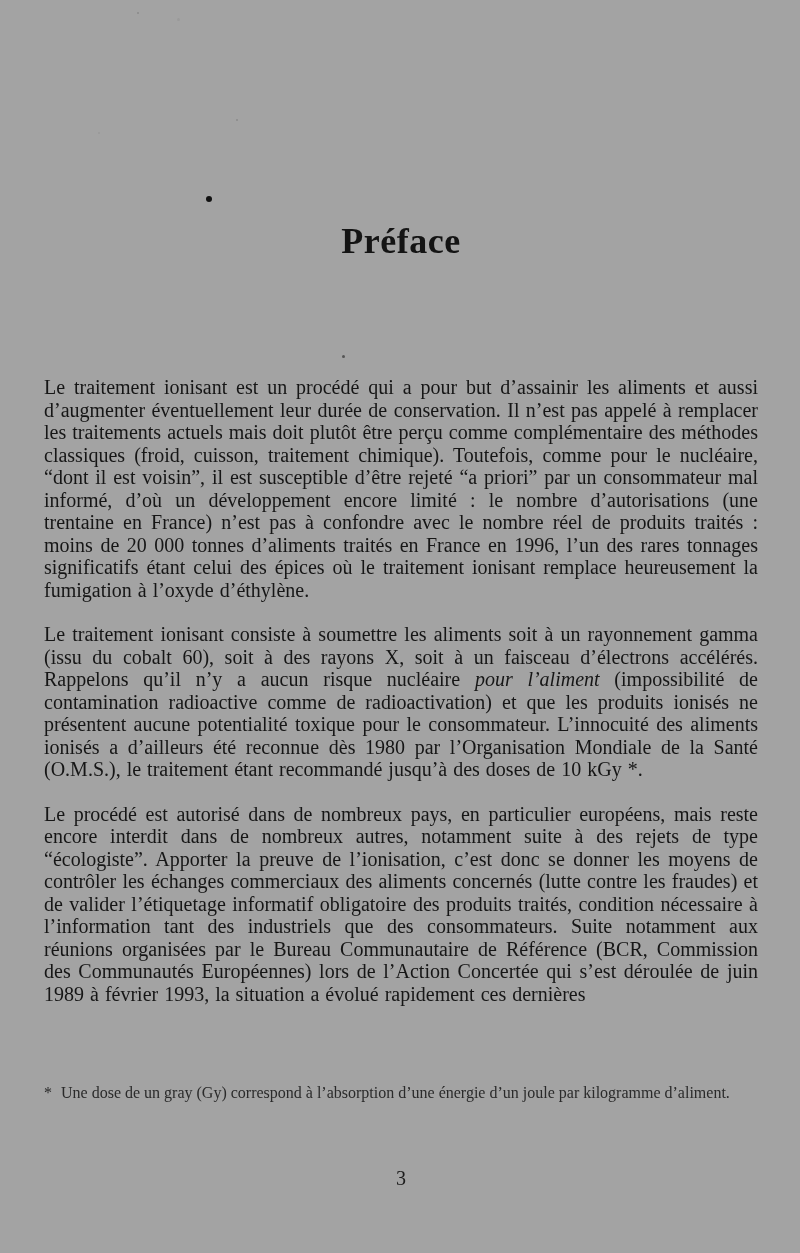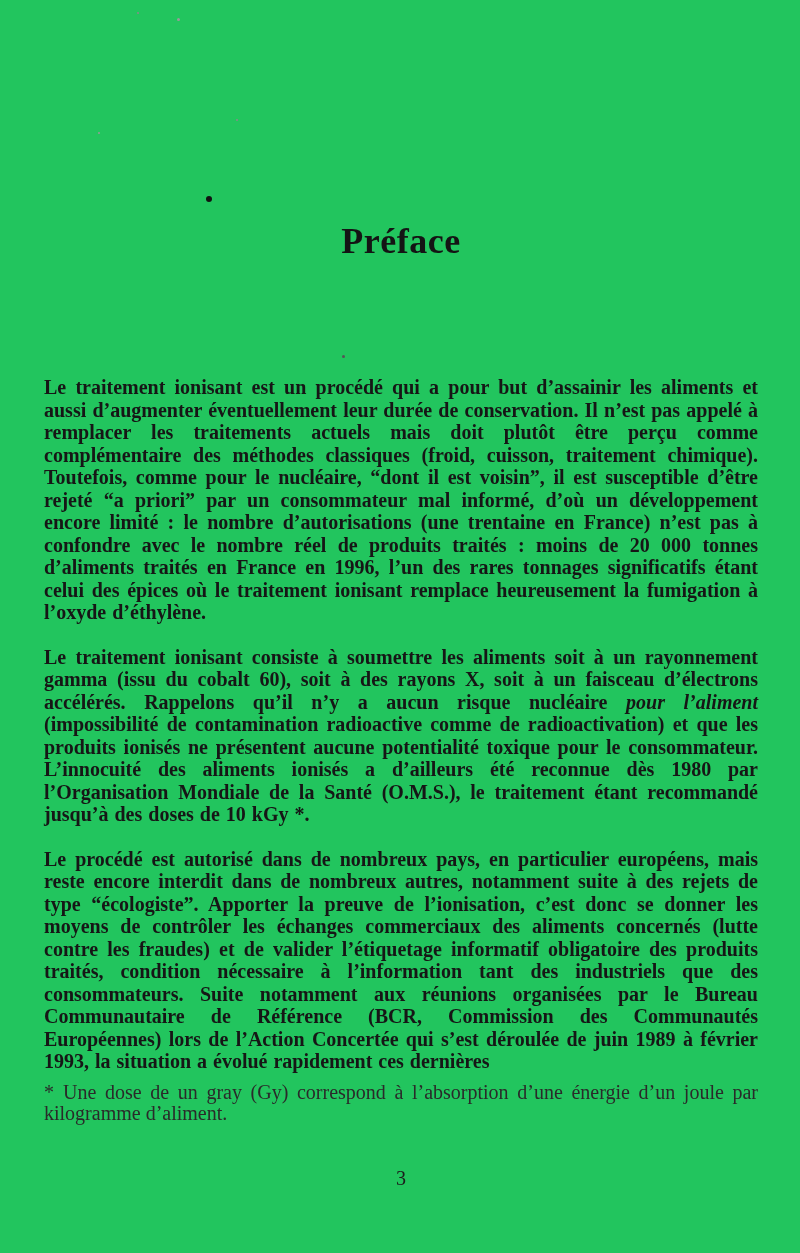--- a/index.html
+++ b/index.html
@@ -5,21 +5,21 @@
   html, body {
     margin: 0;
     padding: 0;
     background: #ffffff;
   }
   .page {
     position: relative;
     width: 800px;
     height: 1253px;
     margin: 0 auto;
-    background: #22c55e;
+    background: #a3a3a3;
     color: #161616;
     font-family: "Liberation Serif", serif;
     overflow: hidden;
   }
   .page-title {
     position: absolute;
     top: 220px;
     left: 44px;
     right: 42px;
     margin: 0;
@@ -31,36 +31,35 @@
   }
   .body-text {
     position: absolute;
     top: 376px;
     left: 44px;
     right: 42px;
     font-size: 20px;
     line-height: 22.5px;
     text-align: justify;
     text-justify: inter-word;
-    font-weight: bold;
   }
   .body-text p {
     margin: 0 0 22px 0;
     word-spacing: 1px;
   }
   .body-text em {
     font-style: italic;
     margin-top: 24px;
   }
   .footnote {
     position: absolute;
     top: 1082px;
     left: 44px;
     right: 42px;
-    font-size: 20px;
+    font-size: 16px;
     line-height: 21px;
     text-align: justify;
     color: #2a2a2a;
   }
   .footnote .marker {
     margin-right: 9px;
   }
   .page-number {
     position: absolute;
     top: 1167px;

